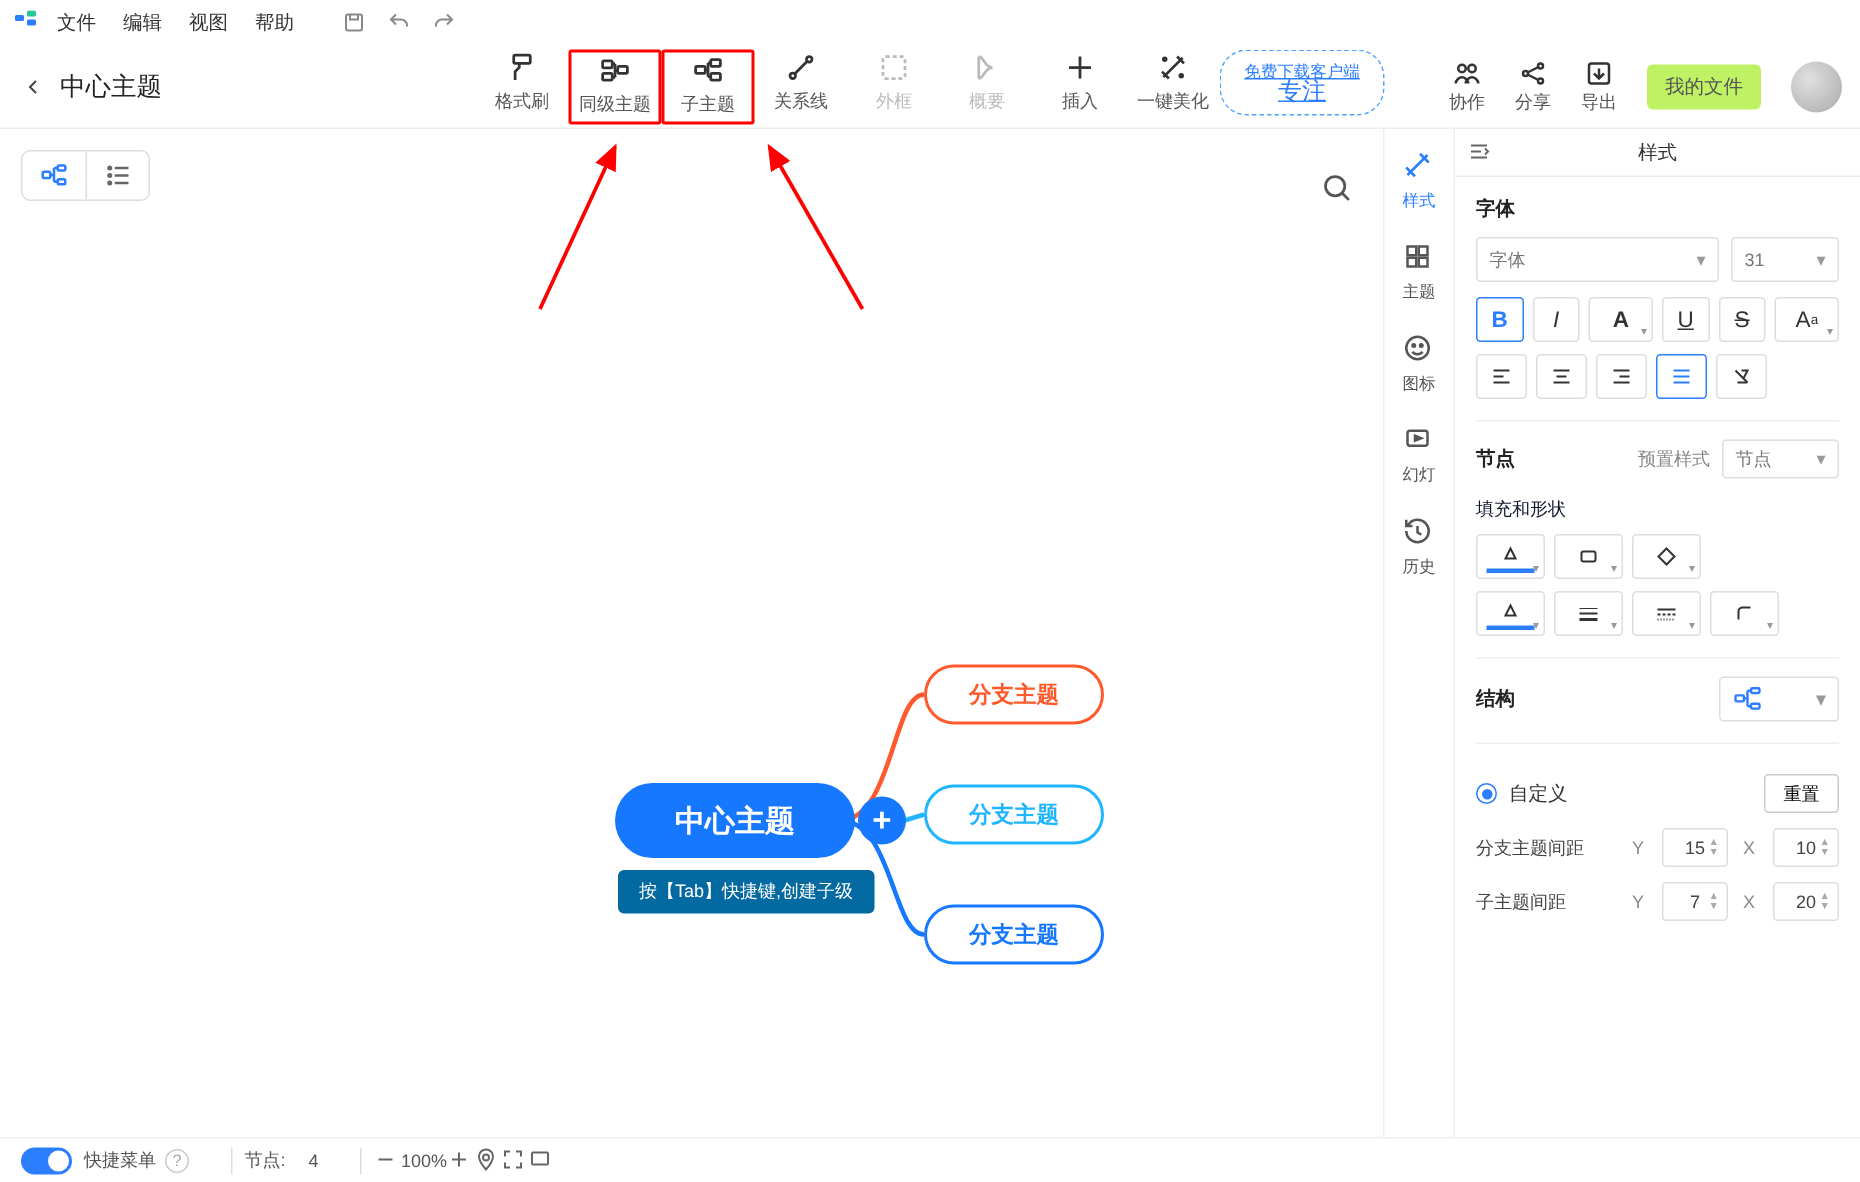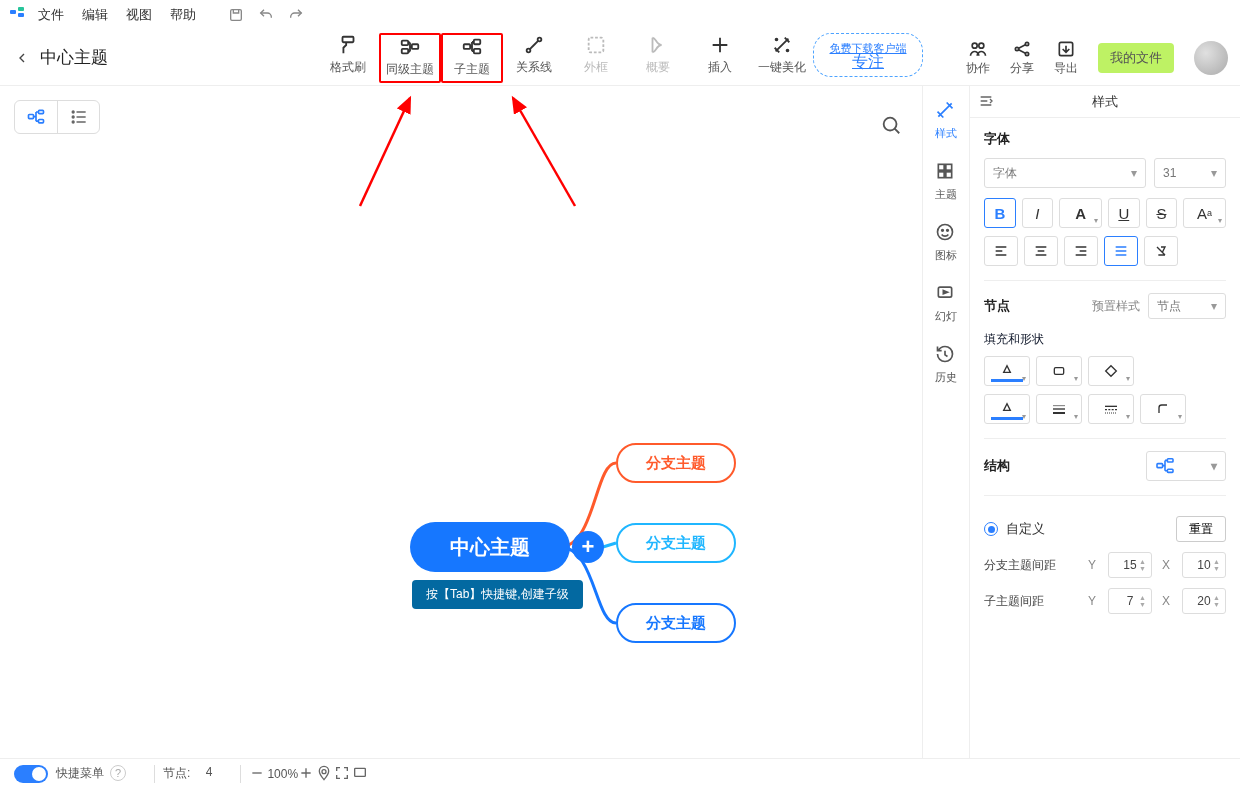--- a/index.html
+++ b/index.html
@@ -93,21 +93,21 @@
 .spacing-row { display: flex; align-items: center; gap: 10px; margin: 10px 0; font-size: 12px; }
 .spacing-row .lbl { flex: 1; }
 .spacing-row .ax { color: #888; width: 10px; }
 .numbox { width: 44px; height: 26px; border: 1px solid #ddd; border-radius: 3px; display: flex; align-items: center; justify-content: center; font-size: 12px; position: relative; }
 .numbox .spin { position: absolute; right: 2px; top: 0; bottom: 0; width: 10px; display: flex; flex-direction: column; justify-content: center; color: #aaa; font-size: 7px; }
 
 
 .statusbar { position: absolute; bottom: 0; left: 0; right: 0; height: 30px; display: flex; align-items: center; padding: 0 14px; font-size: 12px; color: #555; border-top: 1px solid #eee; background: #fff; z-index: 10; }
 .switch { width: 34px; height: 18px; background: #2b7fff; border-radius: 10px; position: relative; margin-right: 8px; cursor: pointer; }
 .switch::after { content: ""; position: absolute; right: 2px; top: 2px; width: 14px; height: 14px; background: #fff; border-radius: 50%; }
-.statusbar .seg { margin-right: 20px; display: flex; gap: 6px; }
+.statusbar .seg { margin-right: 20px; display: flex; align-items: center; gap: 6px; }
 .statusbar .help { width: 16px; height: 16px; border: 1px solid #ccc; border-radius: 50%; display: flex; align-items: center; justify-content: center; color: #aaa; font-size: 11px; cursor: pointer; }
 .vline { width: 1px; height: 18px; background: #ddd; margin: 0 8px; }
 .statusbar .sicon { width: 18px; height: 18px; cursor: pointer; color: #666; }
 .statusbar .zoom { display: flex; align-items: center; gap: 0; }
 
 .blue-underline { position: absolute; bottom: 3px; left: 6px; right: 6px; height: 3px; background: #2b7fff; }
 </style>
 </head>
 <body>
 

